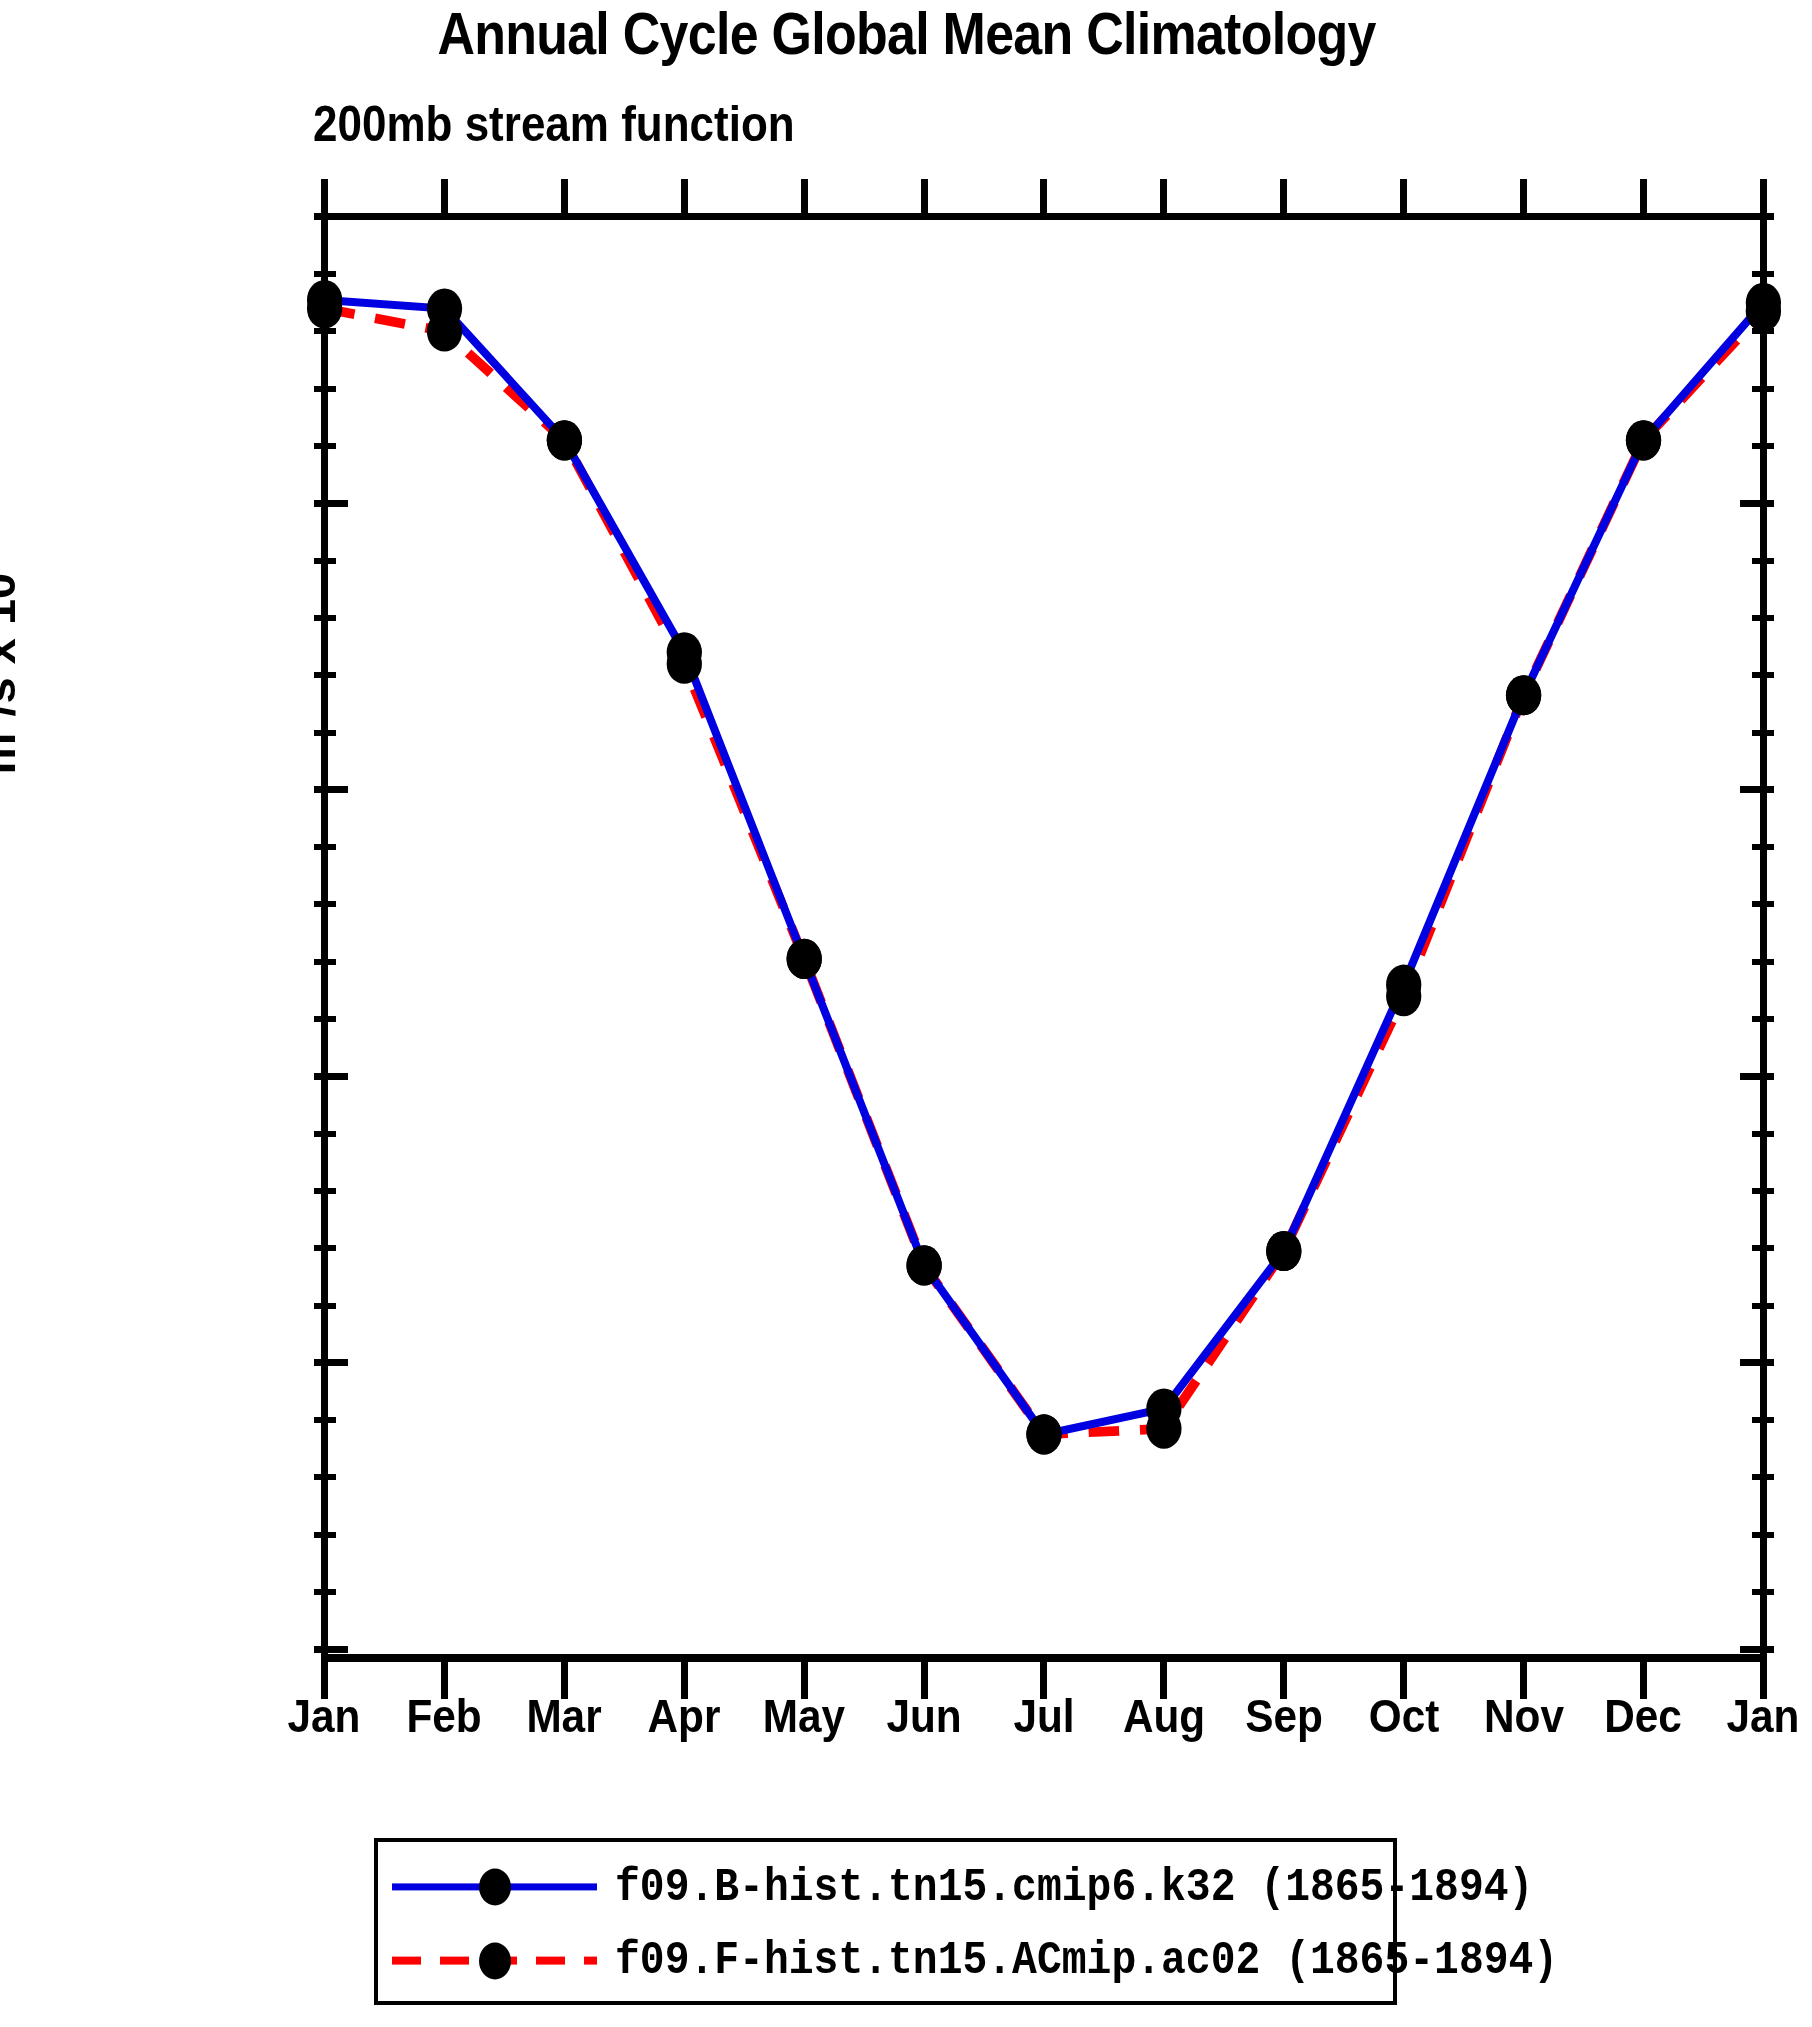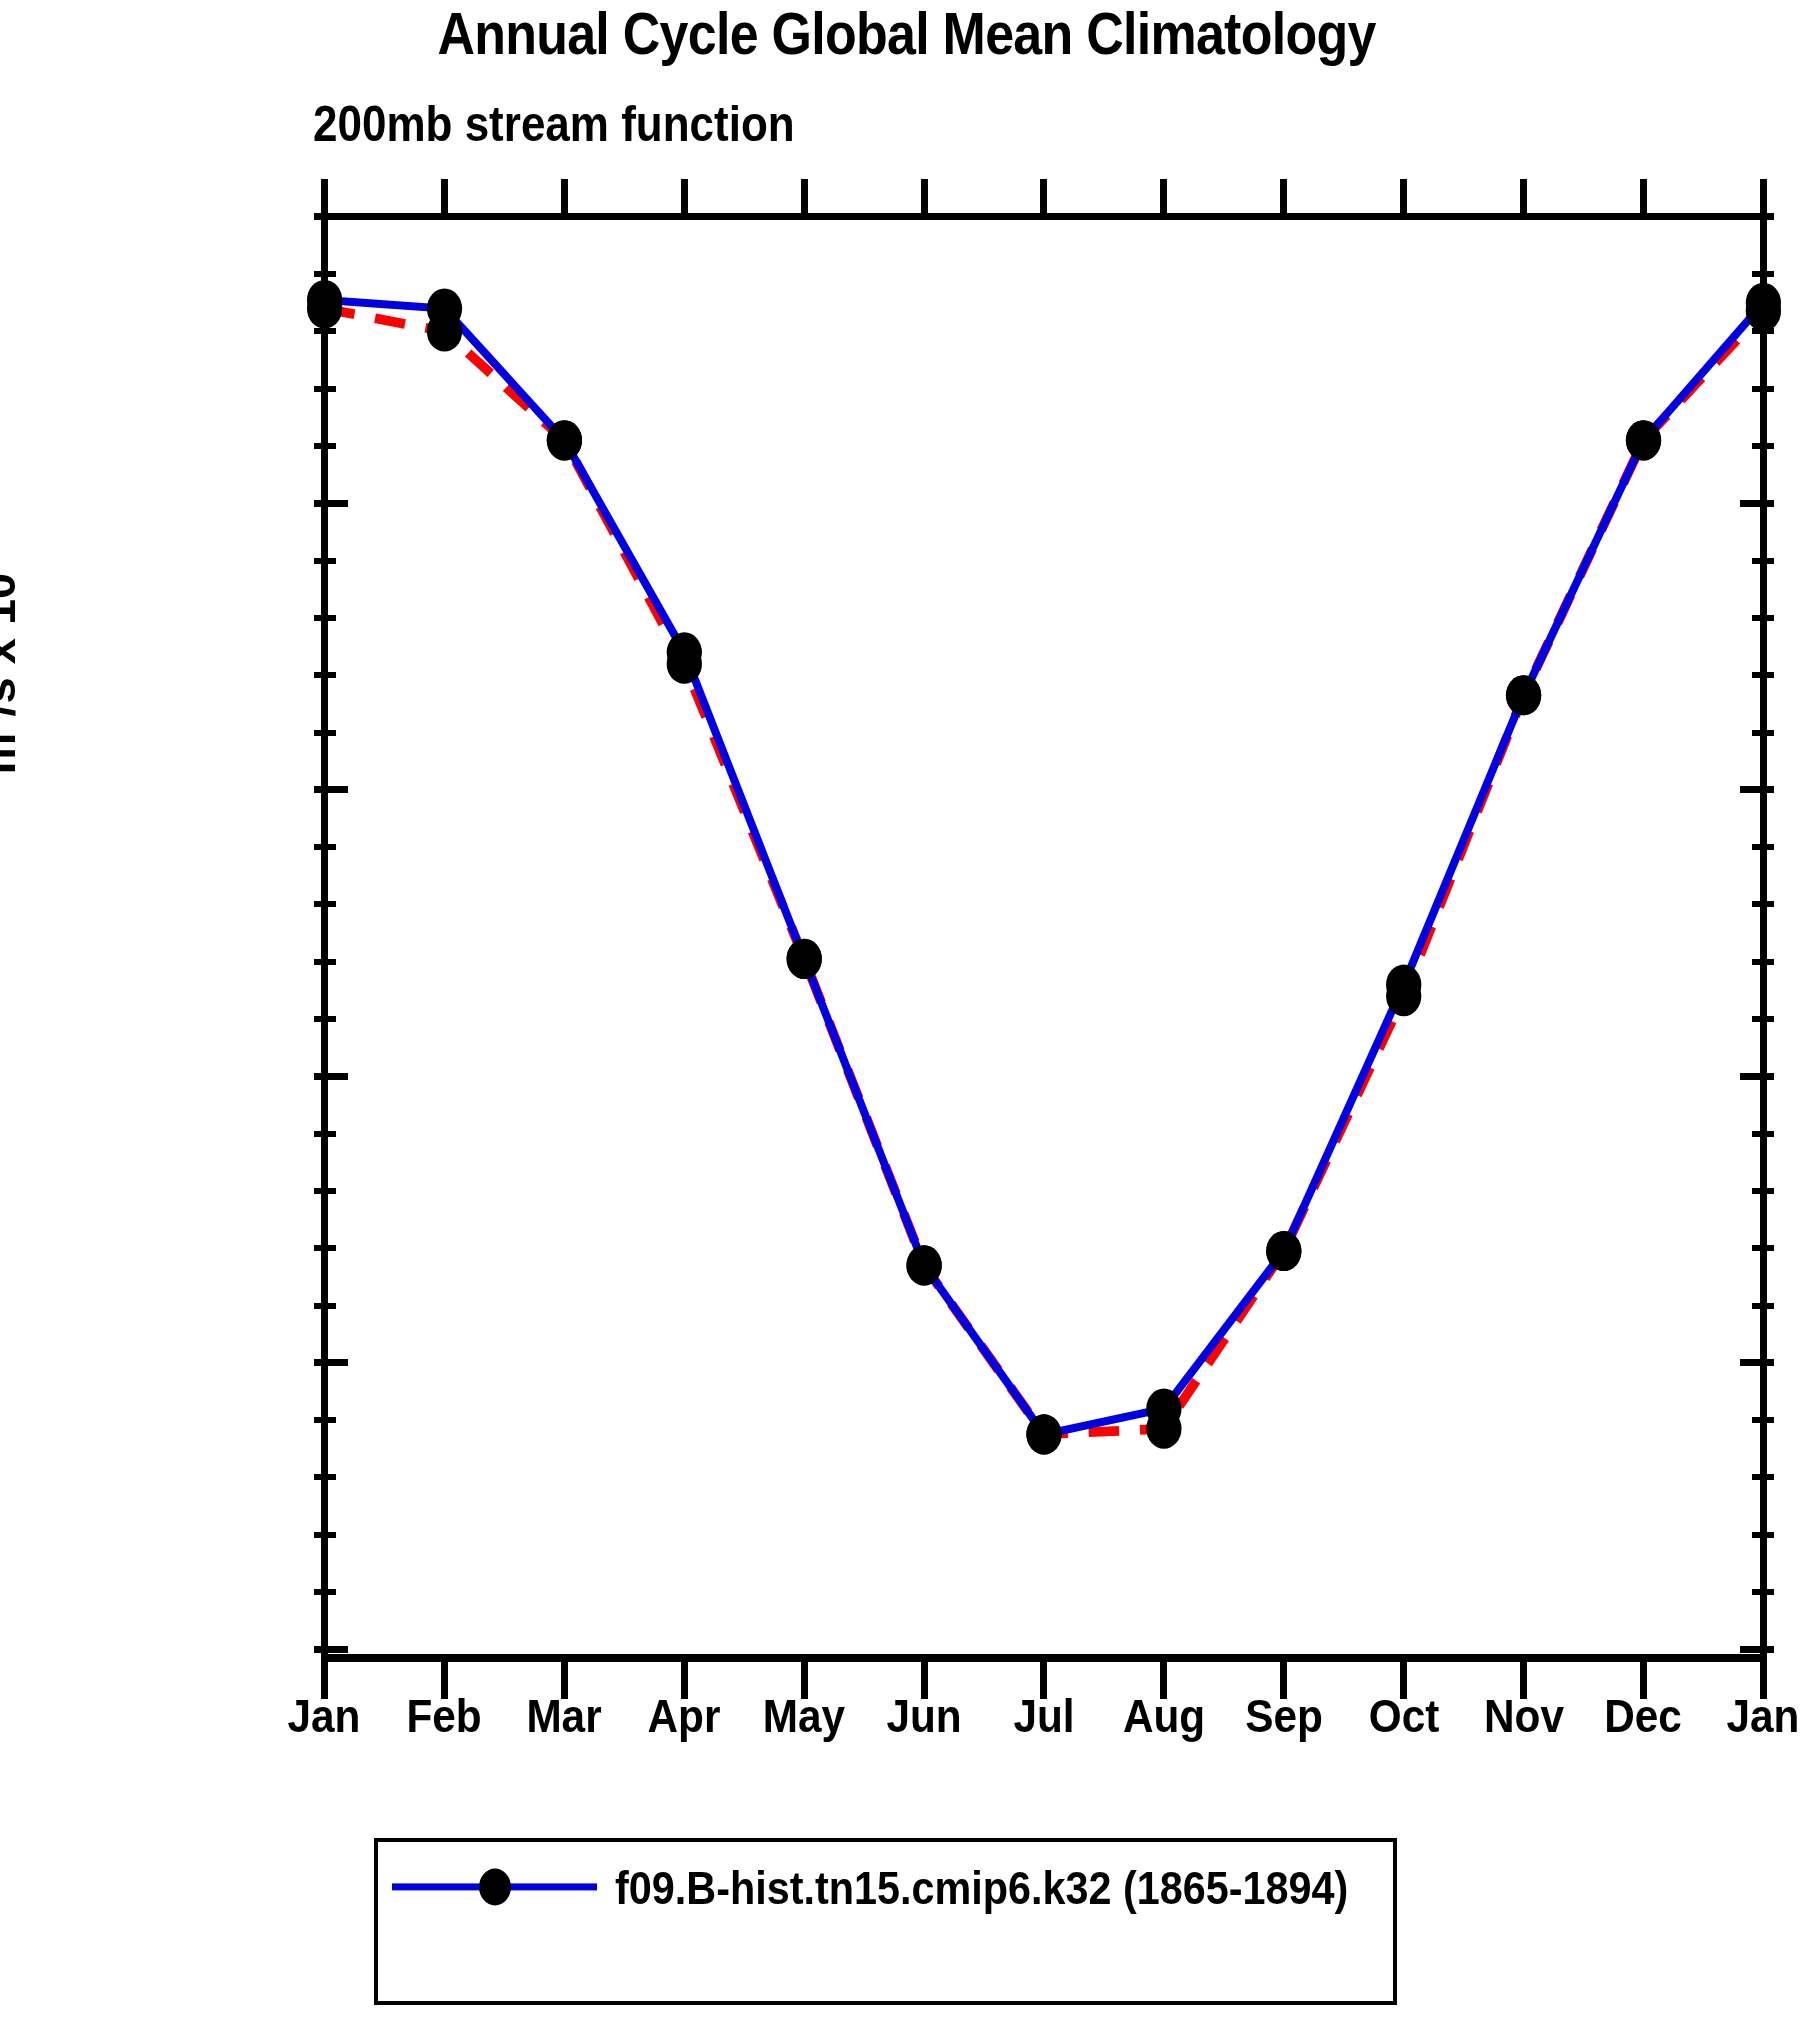--- a/index.html
+++ b/index.html
@@ -38,21 +38,21 @@
   .ytitle{
     position:absolute;left:-282px;top:638px;width:561px;text-align:center;
     font-weight:bold;font-size:47px;color:#000;white-space:nowrap;
     transform:rotate(-90deg);transform-origin:center center;
   }
   .ytitle sup{font-size:29px;vertical-align:super;}
 
   
   #legend{
     position:absolute;left:374px;top:1838px;width:1023px;height:167px;
-    border:4px solid #000;background:#fff;box-sizing:border-box;
+    border:4px solid #000;background:#fff;box-sizing:border-box;font-family:Liberation Mono, monospace;
   }
   .lg-row{position:absolute;left:0;width:100%;height:71px;display:flex;align-items:center;}
   .lg-row.r1{top:9.6px;}
   .lg-row.r2{top:83px;}
   .lg-sample{position:relative;width:205px;height:35px;margin-left:14.4px;flex:0 0 auto;}
   .lg-line{position:absolute;left:0;right:0;top:50%;height:7.2px;transform:translateY(-50%);}
   .lg-line.solid{background:#0000e0;}
   .lg-line.dashed{
     background:repeating-linear-gradient(to right,#f00 0 29px,transparent 29px 48px);
     height:8.8px;
@@ -211,16 +211,23 @@
     </div>
 
   <div id="legend">
     <div class="lg-row r1">
       <div class="lg-sample">
         <div class="lg-line solid"></div>
         <div class="lg-dot"></div>
       </div>
       <div class="lg-text">f09.B-hist.tn15.cmip6.k32 (1865-1894)</div>
     </div>
+    <div class="lg-row r2">
+      <div class="lg-sample">
+        <div class="lg-line dashed"></div>
+        <div class="lg-dot"></div>
+      </div>
+      <div class="lg-text">f09.F-hist.tn15.ACmip.ac02 (1865-1894)</div>
+    </div>
   </div>
 
 </div>
 
 
 </body></html>

